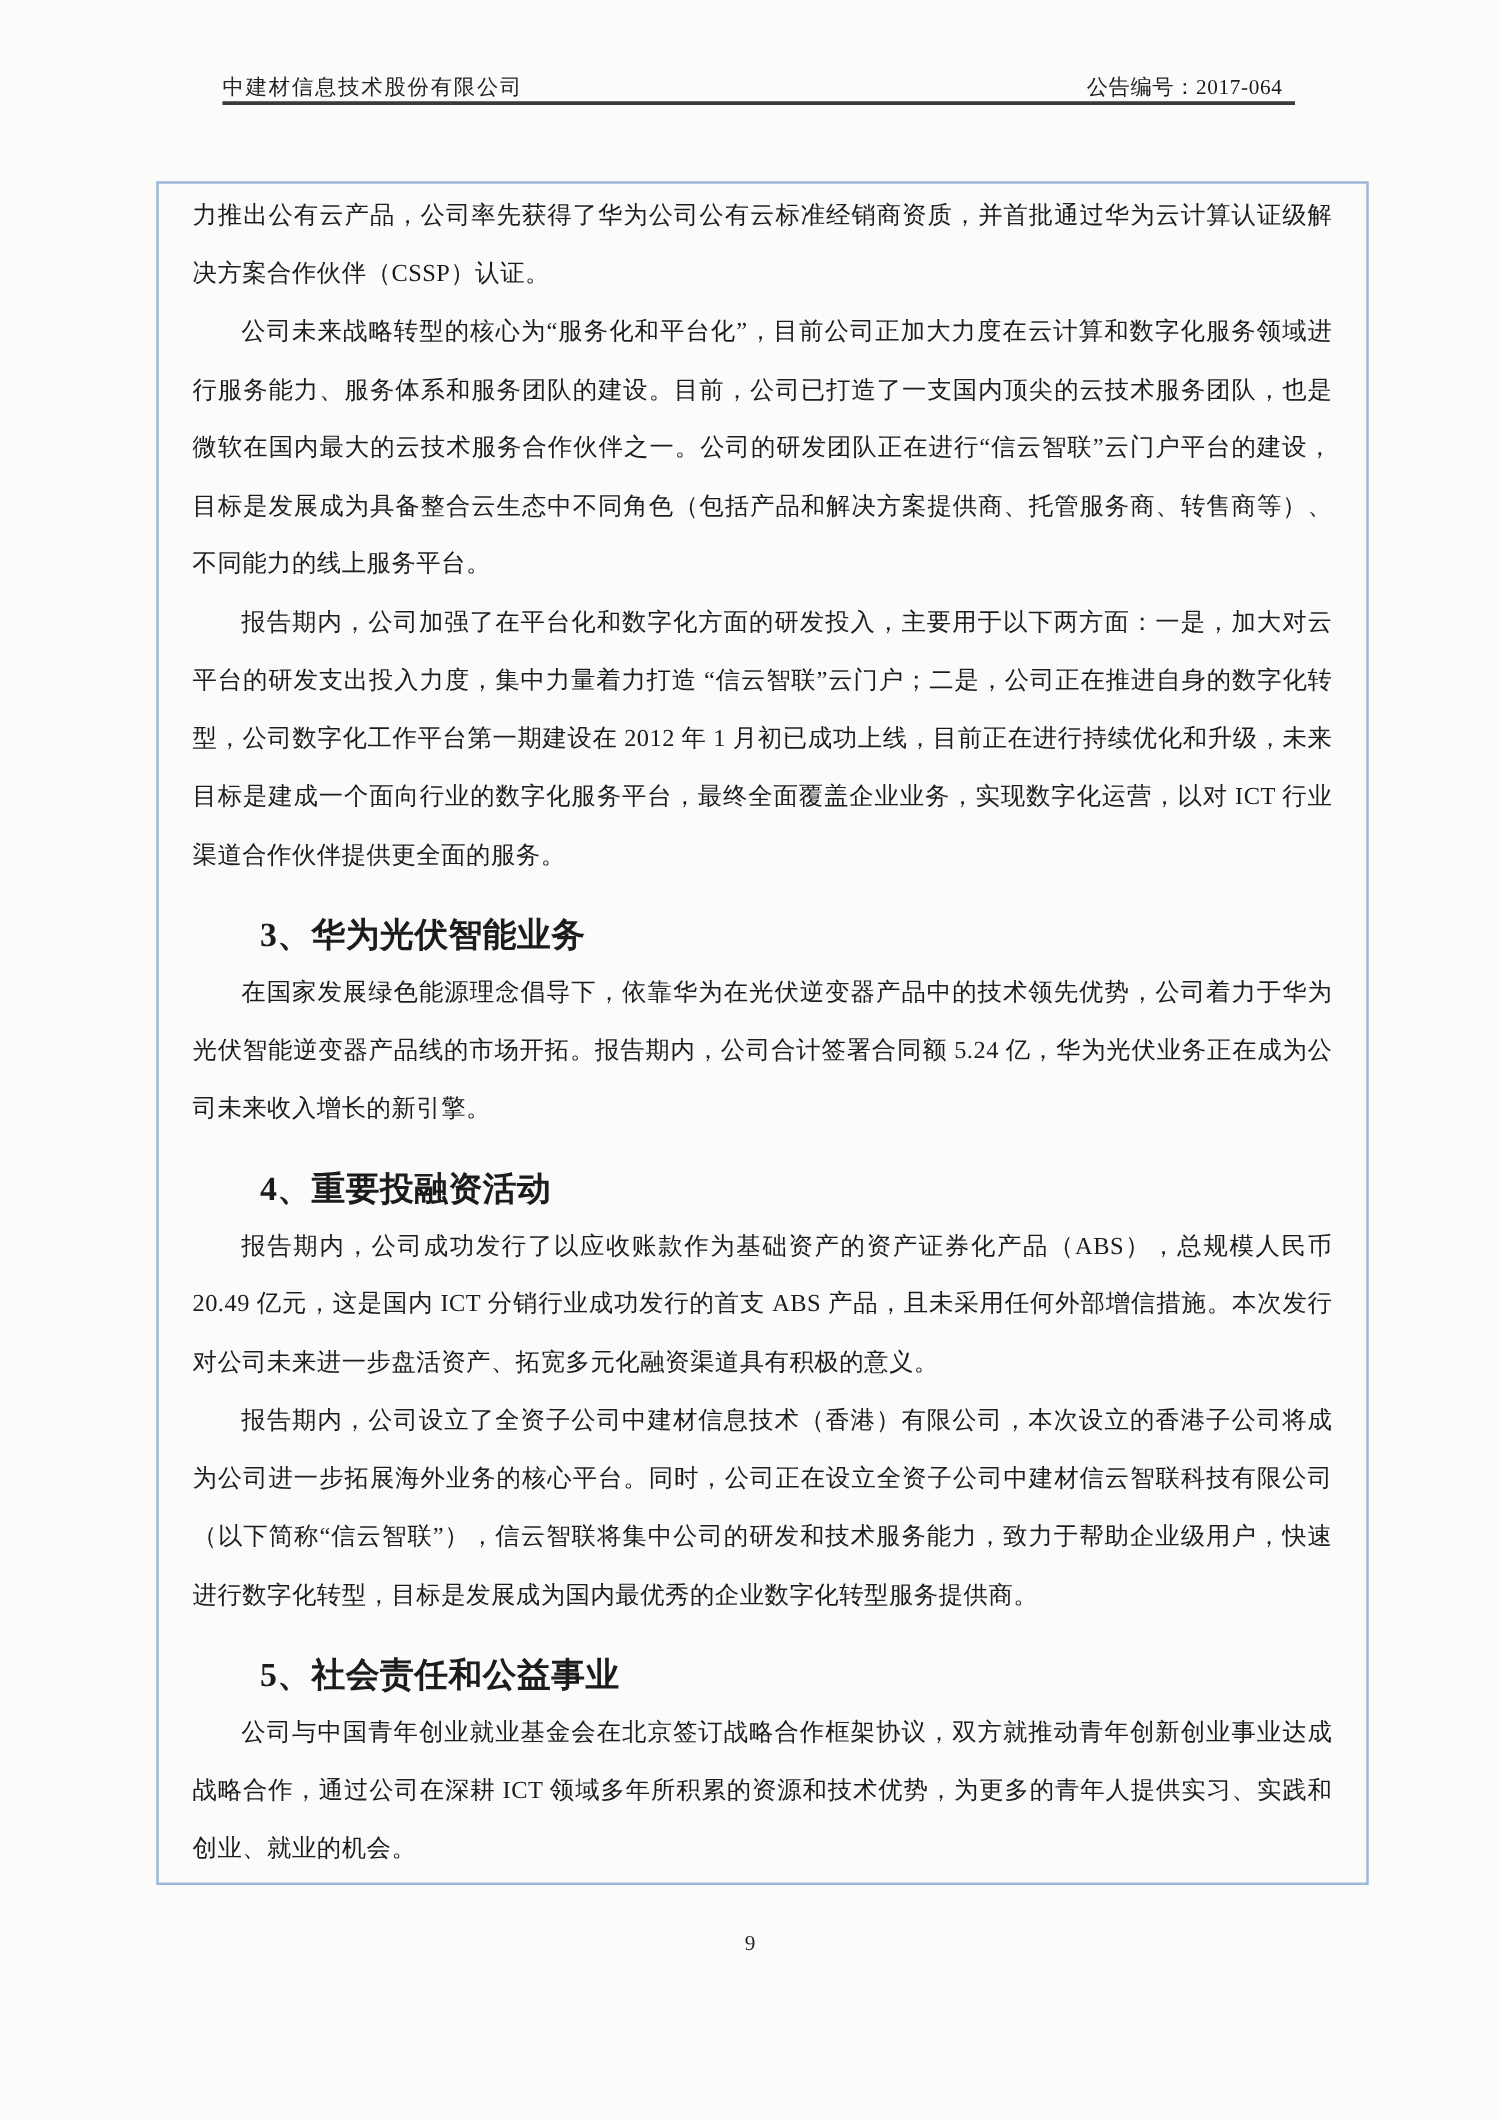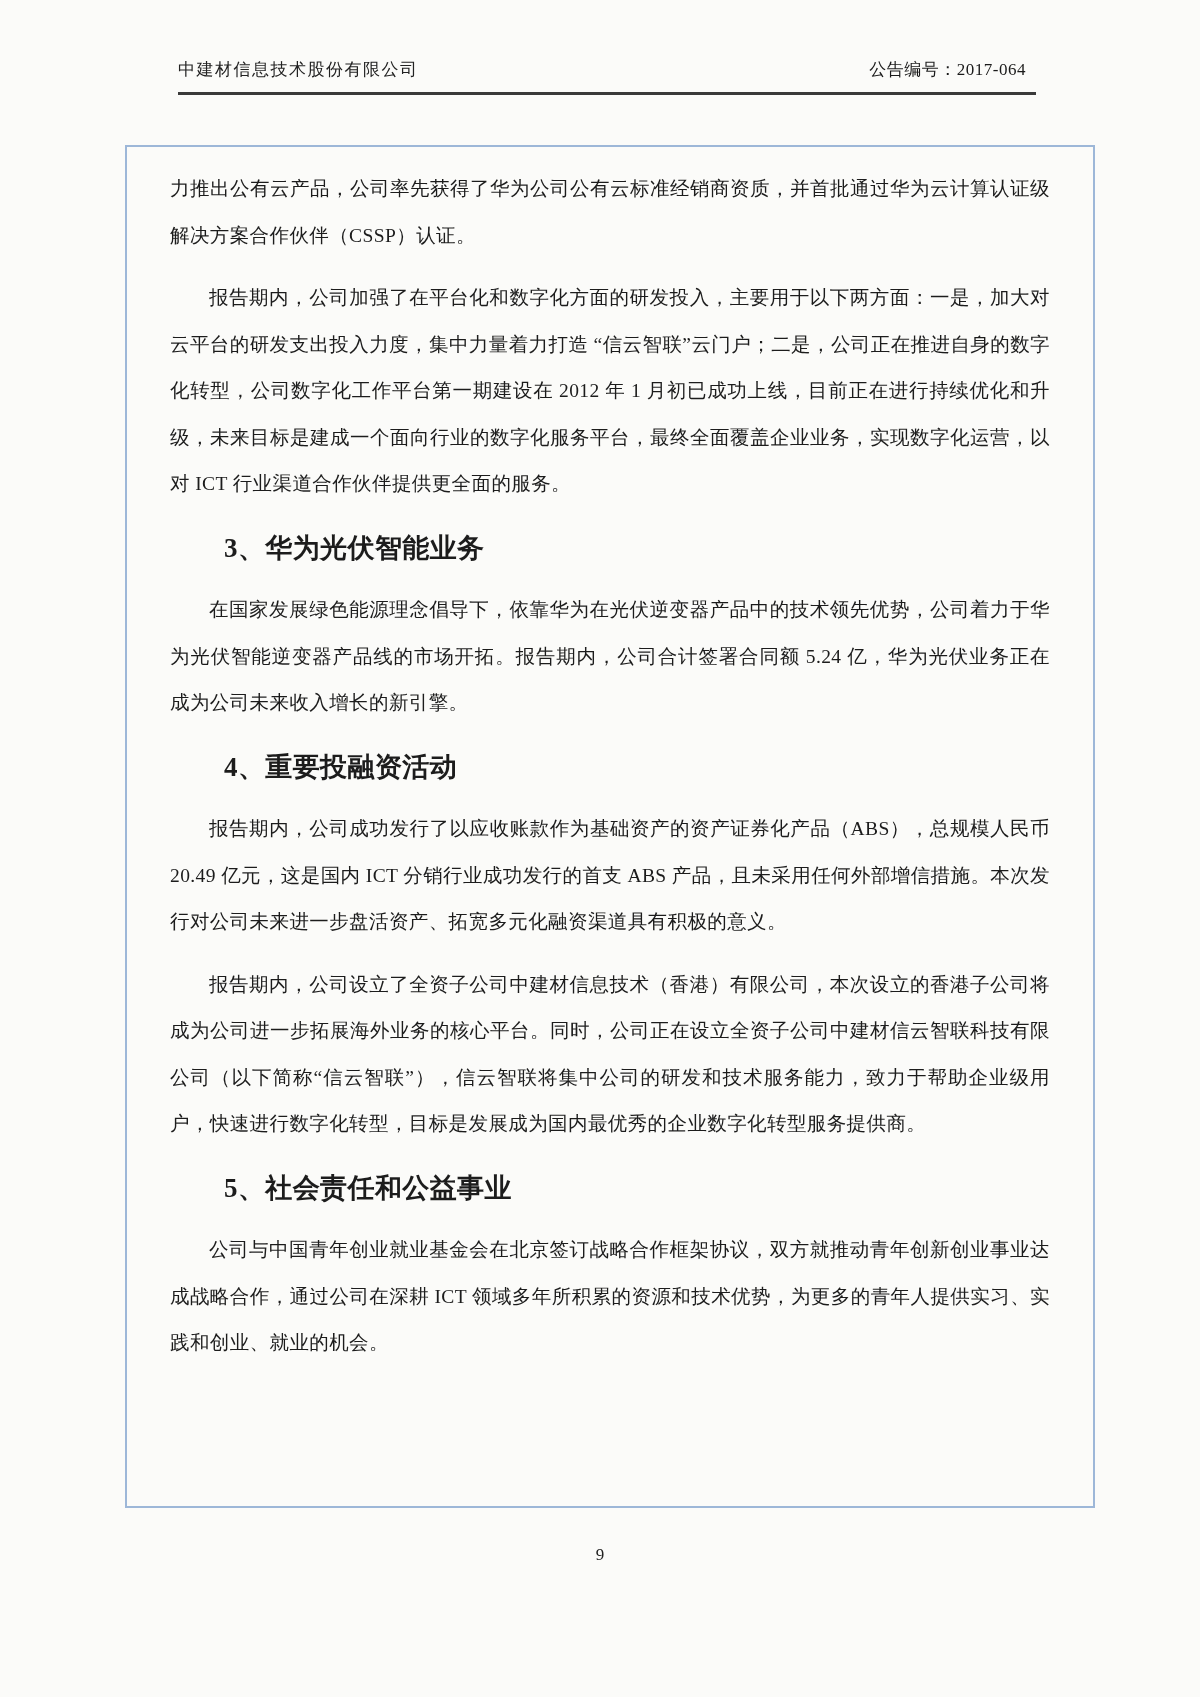--- a/index.html
+++ b/index.html
@@ -18,21 +18,21 @@
   }
   
   .doc-header {
     position: absolute;
     left: 178px;
     top: 58px;
     width: 858px;
     display: flex;
     justify-content: space-between;
     align-items: flex-end;
-    padding-bottom: 11px;
+    padding-bottom: 0;
     border-bottom: 3px solid #3a3a3a;
   }
   .doc-header .company {
     font-size: 17px;
     letter-spacing: 1.5px;
     color: #222;
   }
   .doc-header .announce {
     font-size: 17px;
     font-weight: normal;
@@ -48,21 +48,21 @@
     width: 970px;
     height: 1363px;
     border: 2px solid #9db7d8;
     padding: 3px 27px 0 27px;
     overflow: hidden;
     font-size: 19.5px;
     line-height: 46.5px;
     text-align: justify;
     letter-spacing: 0.4px;
   }
-  .content-box p { margin: 16px; }
+  .content-box p { margin: 0; }
   .para        { text-indent: 2em; }
   .para-cont   { text-indent: 0; }
   .sec-heading {
     text-indent: 2em;
     font-weight: bold;
     font-size: 27px;
     margin-top: 17px !important;
   }
   
   .page-footer {
@@ -80,20 +80,21 @@
 
 <div class="page">
 
   <div class="doc-header">
     <span class="company">中建材信息技术股份有限公司</span>
     <span class="announce">公告编号：2017-064</span>
   </div>
 
   <div class="content-box">
     <p class="para-cont">力推出公有云产品，公司率先获得了华为公司公有云标准经销商资质，并首批通过华为云计算认证级解决方案合作伙伴（CSSP）认证。</p>
+    <p class="para">公司未来战略转型的核心为“服务化和平台化”，目前公司正加大力度在云计算和数字化服务领域进行服务能力、服务体系和服务团队的建设。目前，公司已打造了一支国内顶尖的云技术服务团队，也是微软在国内最大的云技术服务合作伙伴之一。公司的研发团队正在进行“信云智联”云门户平台的建设，目标是发展成为具备整合云生态中不同角色（包括产品和解决方案提供商、托管服务商、转售商等）、不同能力的线上服务平台。</p>
     <p class="para">报告期内，公司加强了在平台化和数字化方面的研发投入，主要用于以下两方面：一是，加大对云平台的研发支出投入力度，集中力量着力打造 “信云智联”云门户；二是，公司正在推进自身的数字化转型，公司数字化工作平台第一期建设在 2012 年 1 月初已成功上线，目前正在进行持续优化和升级，未来目标是建成一个面向行业的数字化服务平台，最终全面覆盖企业业务，实现数字化运营，以对 ICT 行业渠道合作伙伴提供更全面的服务。</p>
     <p class="sec-heading">3、华为光伏智能业务</p>
     <p class="para">在国家发展绿色能源理念倡导下，依靠华为在光伏逆变器产品中的技术领先优势，公司着力于华为光伏智能逆变器产品线的市场开拓。报告期内，公司合计签署合同额 5.24 亿，华为光伏业务正在成为公司未来收入增长的新引擎。</p>
     <p class="sec-heading">4、重要投融资活动</p>
     <p class="para">报告期内，公司成功发行了以应收账款作为基础资产的资产证券化产品（ABS），总规模人民币 20.49 亿元，这是国内 ICT 分销行业成功发行的首支 ABS 产品，且未采用任何外部增信措施。本次发行对公司未来进一步盘活资产、拓宽多元化融资渠道具有积极的意义。</p>
     <p class="para">报告期内，公司设立了全资子公司中建材信息技术（香港）有限公司，本次设立的香港子公司将成为公司进一步拓展海外业务的核心平台。同时，公司正在设立全资子公司中建材信云智联科技有限公司（以下简称“信云智联”），信云智联将集中公司的研发和技术服务能力，致力于帮助企业级用户，快速进行数字化转型，目标是发展成为国内最优秀的企业数字化转型服务提供商。</p>
     <p class="sec-heading">5、社会责任和公益事业</p>
     <p class="para">公司与中国青年创业就业基金会在北京签订战略合作框架协议，双方就推动青年创新创业事业达成战略合作，通过公司在深耕 ICT 领域多年所积累的资源和技术优势，为更多的青年人提供实习、实践和创业、就业的机会。</p>
   </div>
 

